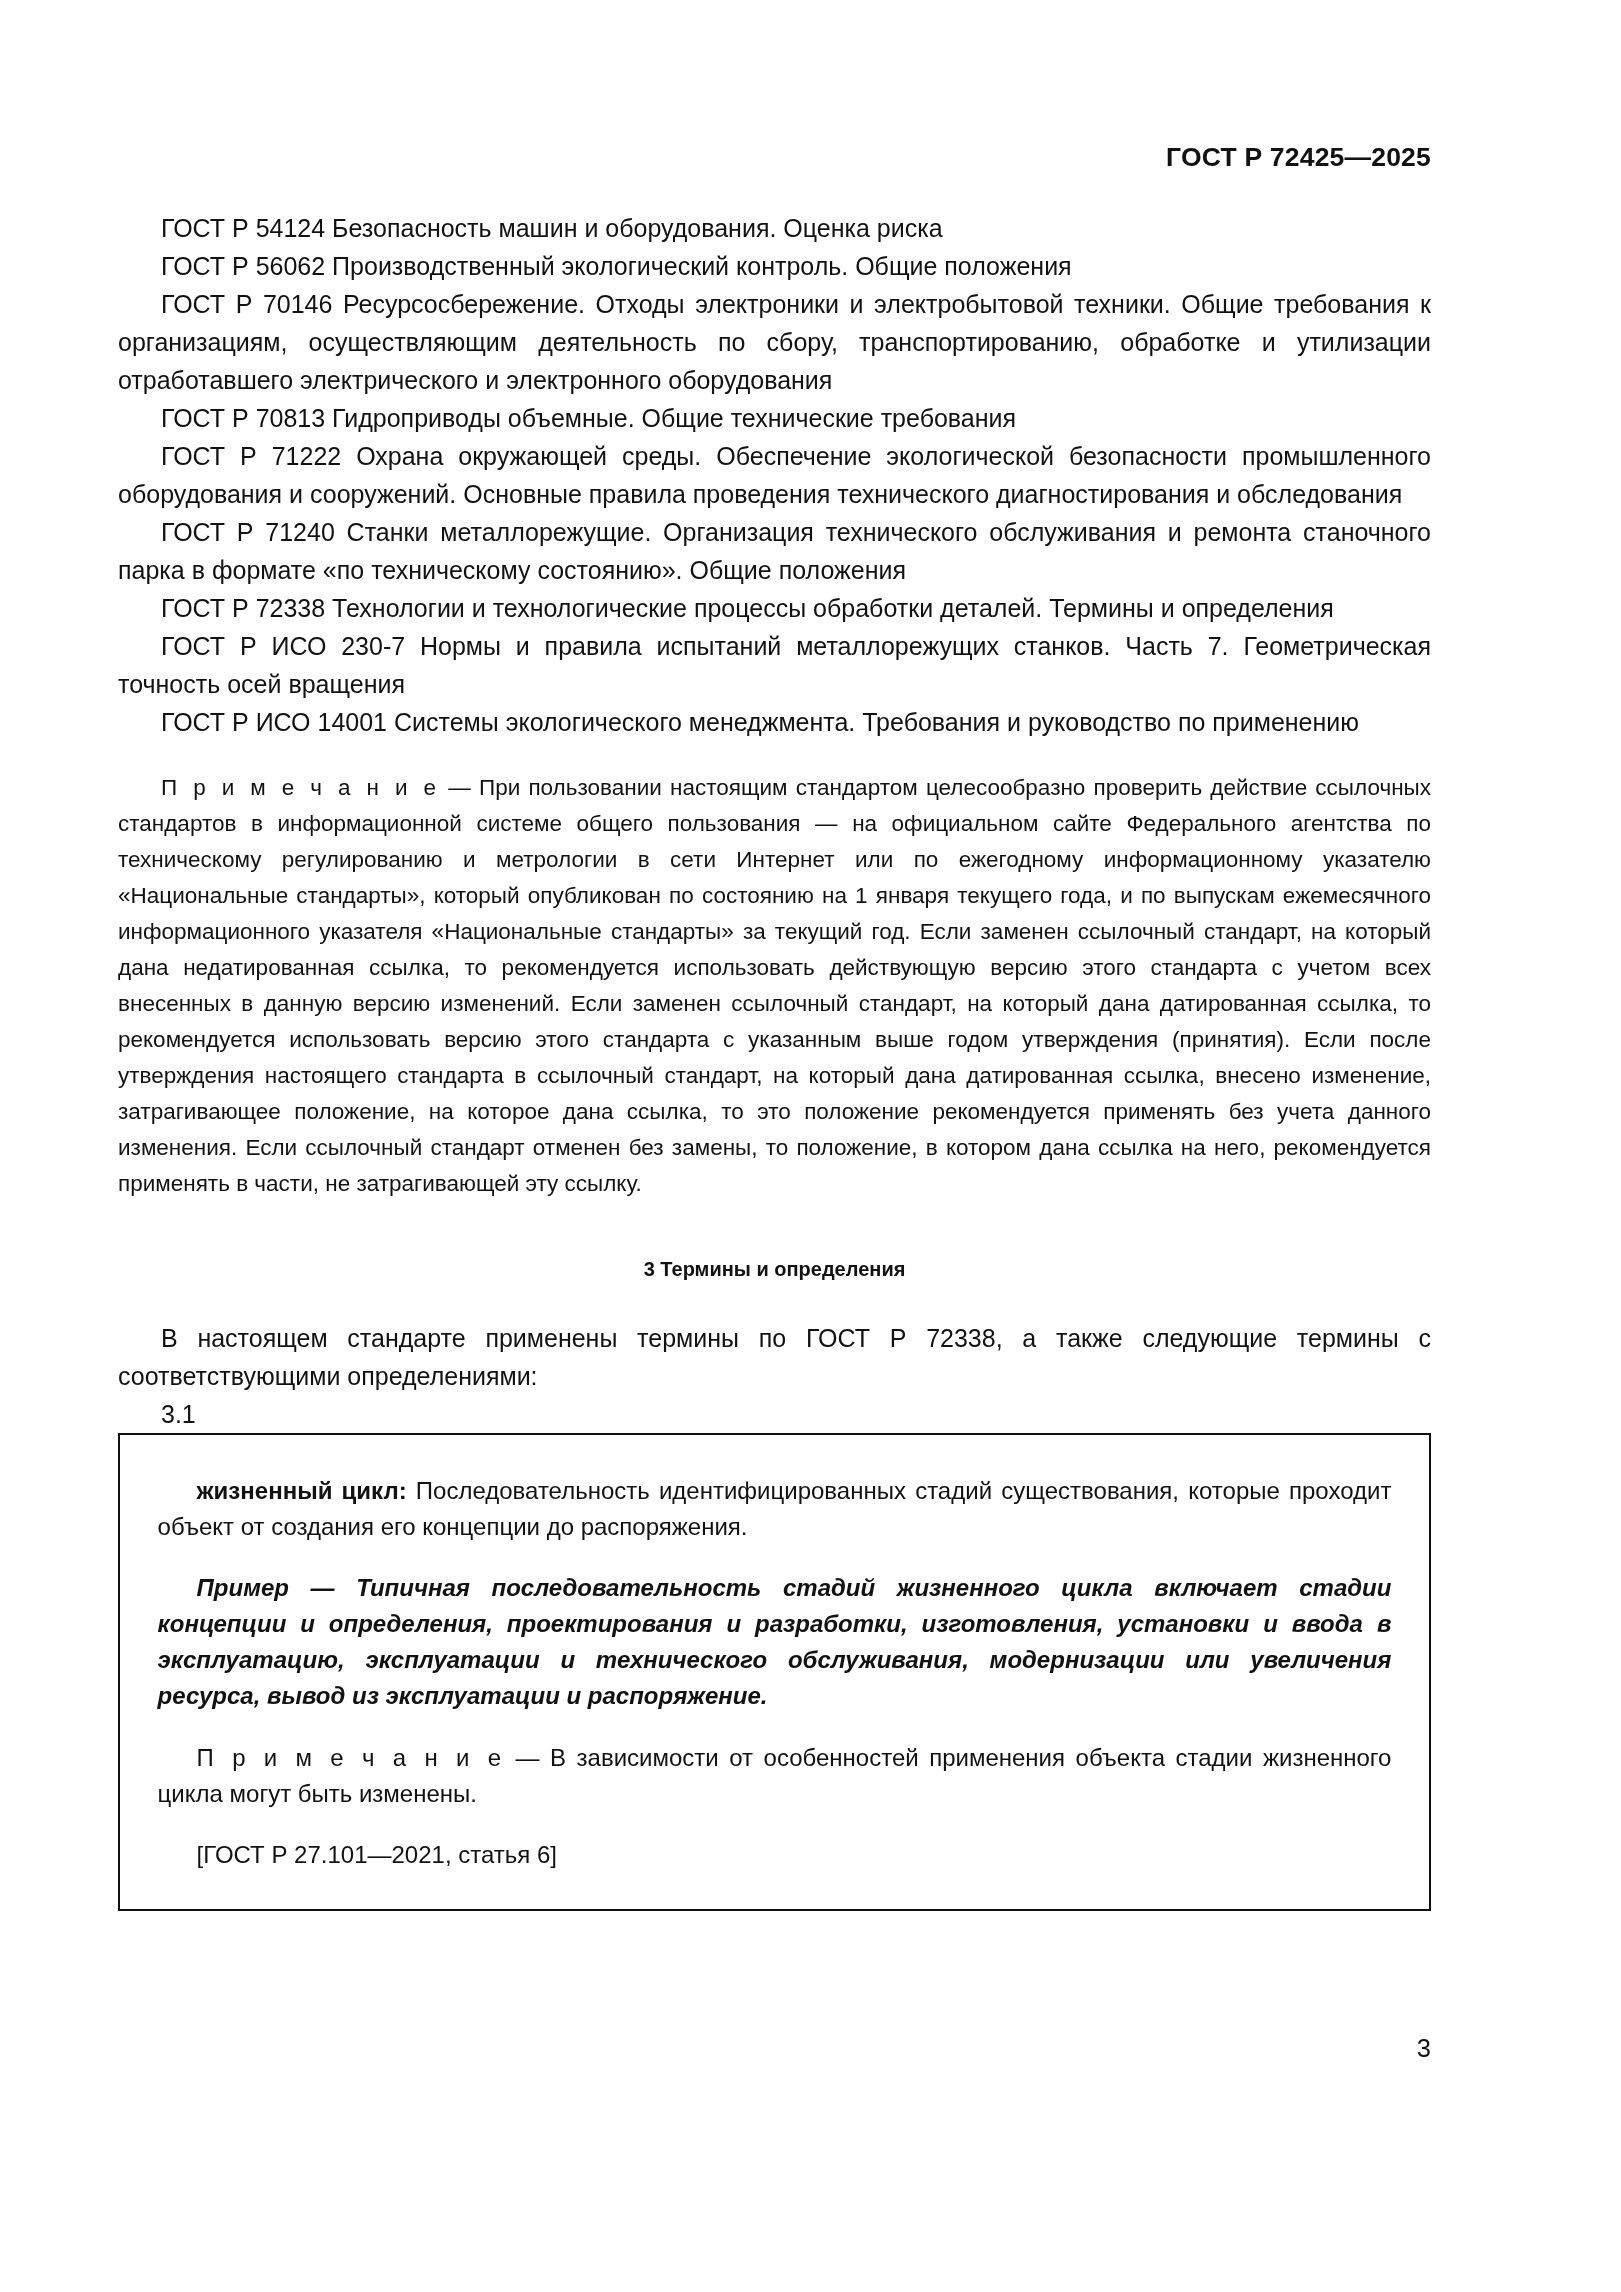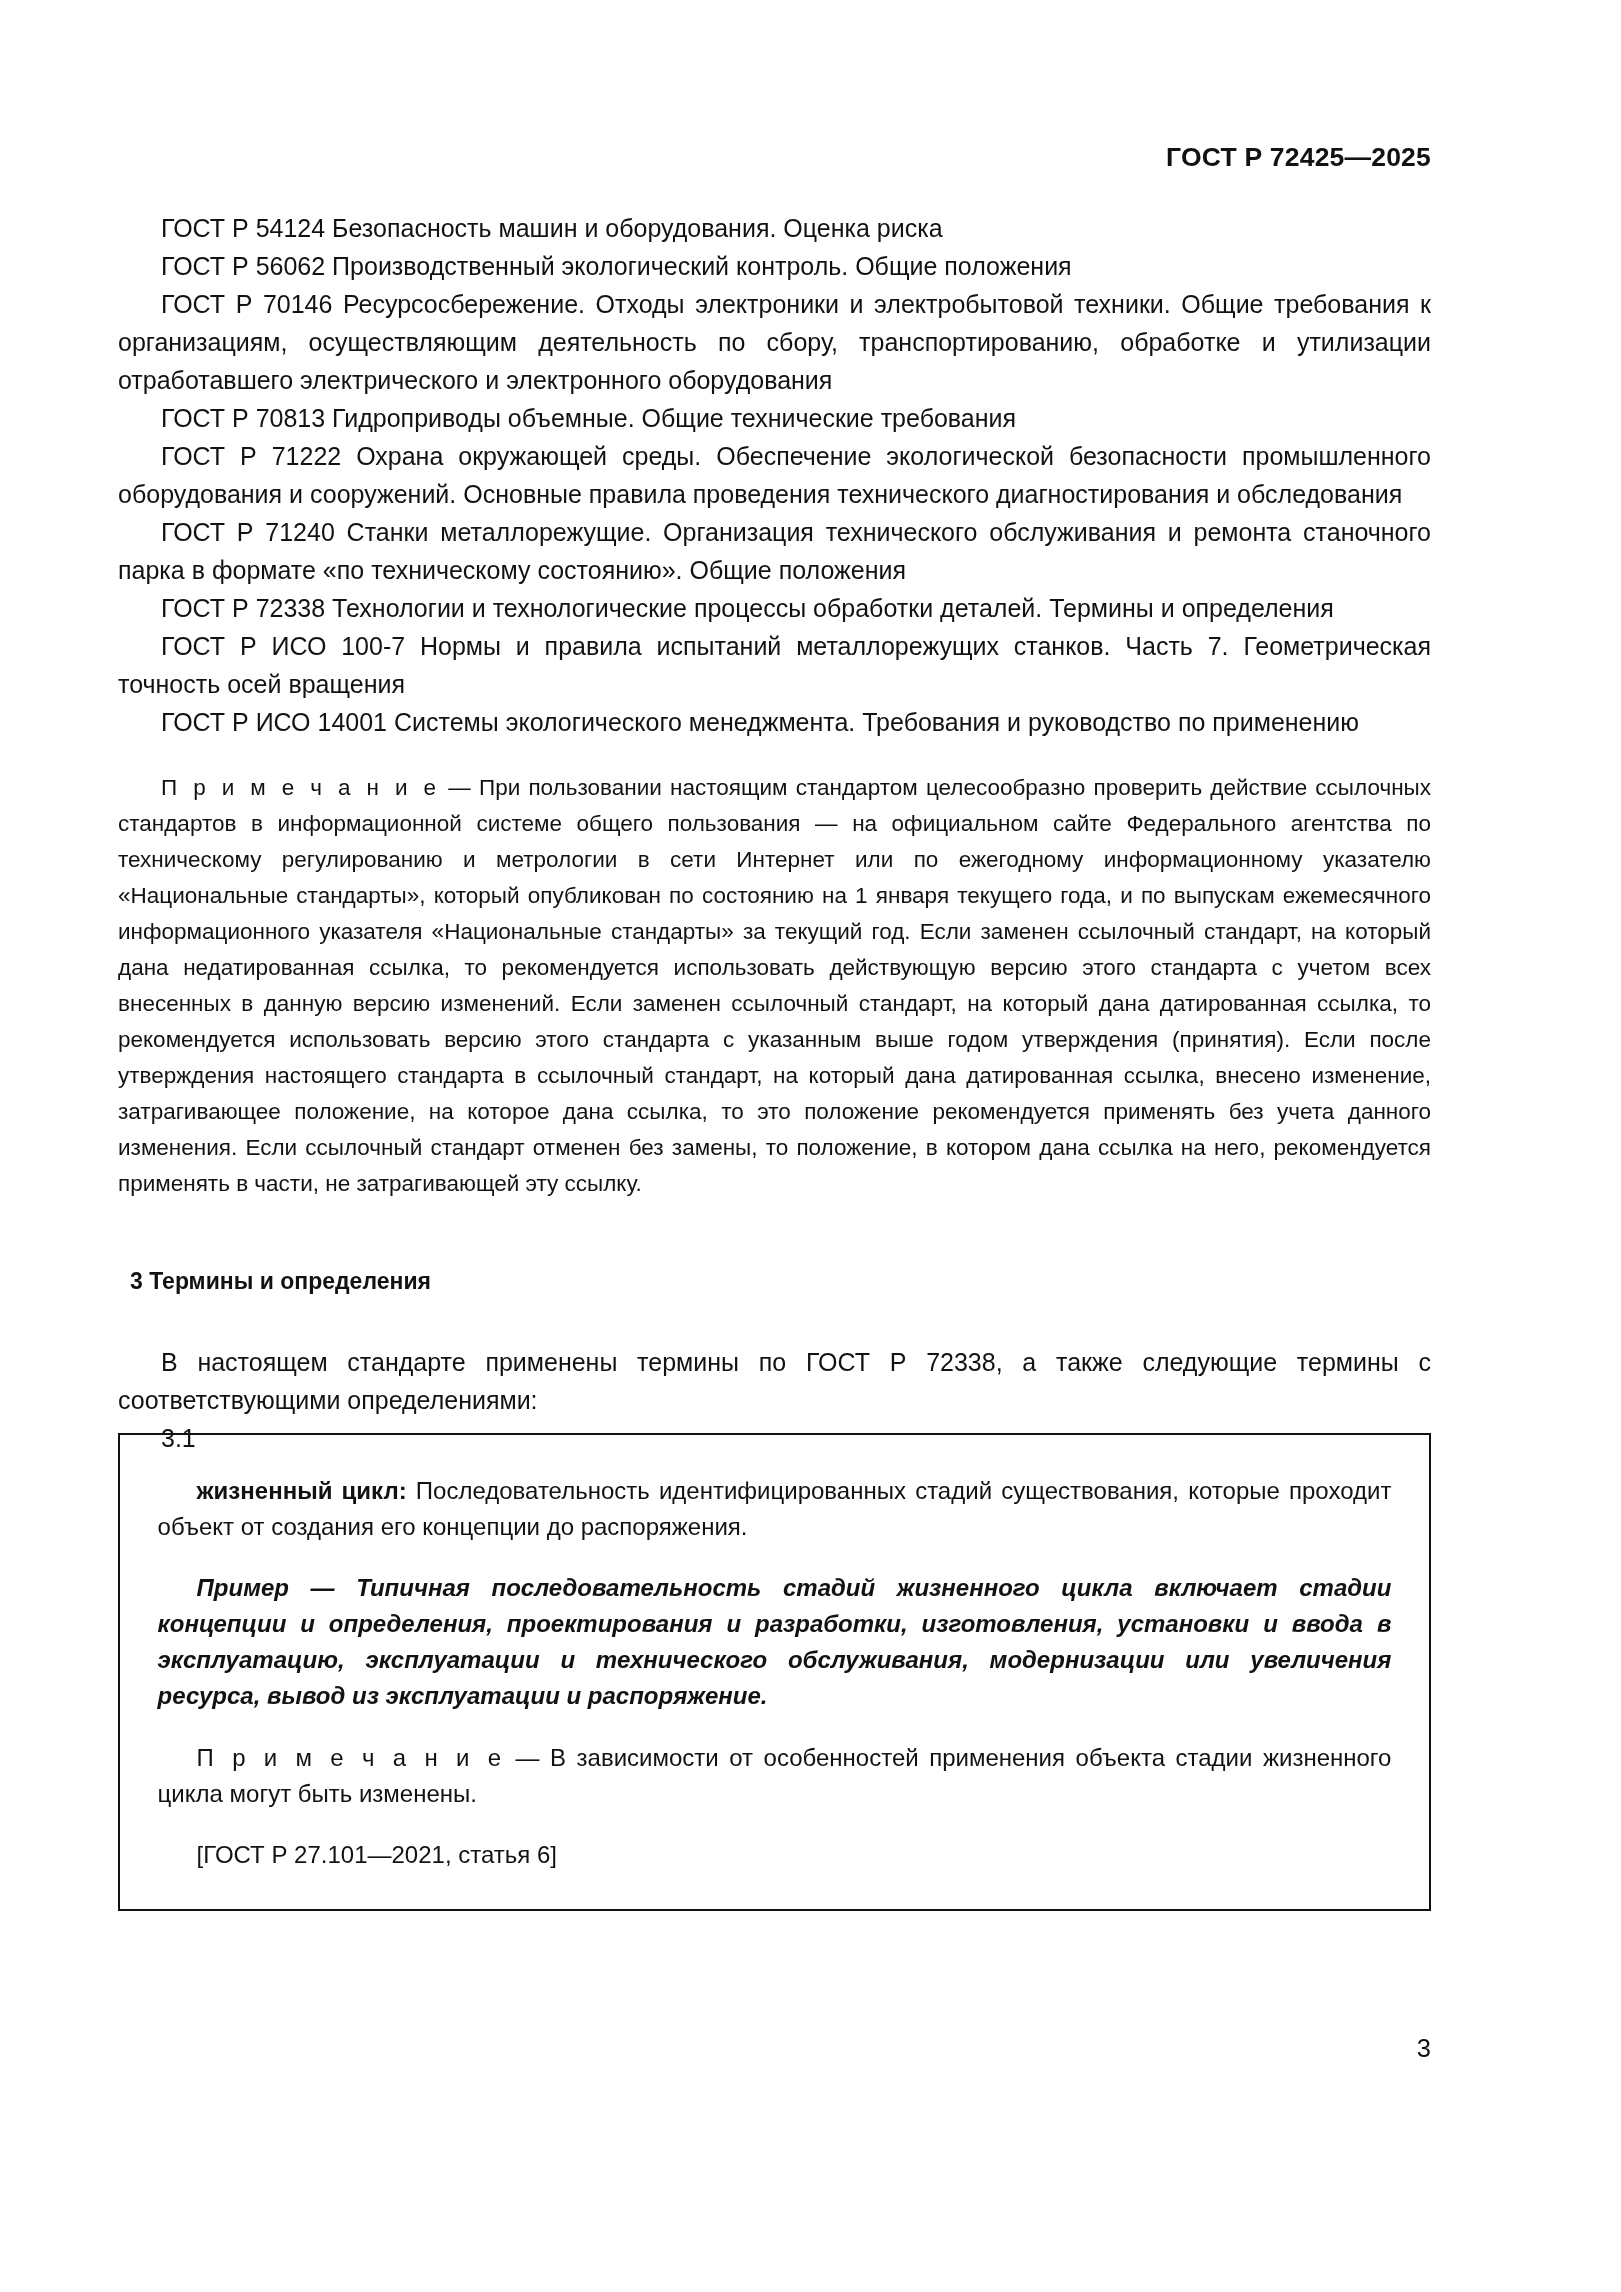--- a/index.html
+++ b/index.html
@@ -60,24 +60,25 @@
     text-align: justify;
     text-indent: 43px;
   }
 
   .sp {
     letter-spacing: 3.9px;
   }
 
   
   h2.section-title {
-    margin: 12px;
-    font-size: 23px;
+    margin: 0;
+    font-size: 20px;
     font-weight: bold;
     line-height: 33px;
+    text-align: center;
   }
 
   
   .term-box {
     position: absolute;
     left: 118px;
     top: 1433px;
     width: 1313px;
     border: 2.5px solid #111111;
     box-sizing: border-box;
@@ -119,21 +120,21 @@
 
   <div class="content">
 
     <p class="body">ГОСТ Р 54124 Безопасность машин и оборудования. Оценка риска</p>
     <p class="body">ГОСТ Р 56062 Производственный экологический контроль. Общие положения</p>
     <p class="body">ГОСТ Р 70146 Ресурсосбережение. Отходы электроники и электробытовой техники. Общие требования к организациям, осуществляющим деятельность по сбору, транспортированию, обработке и утилизации отработавшего электрического и электронного оборудования</p>
     <p class="body">ГОСТ Р 70813 Гидроприводы объемные. Общие технические требования</p>
     <p class="body">ГОСТ Р 71222 Охрана окружающей среды. Обеспечение экологической безопасности промышленного оборудования и сооружений. Основные правила проведения технического диагностирования и обследования</p>
     <p class="body">ГОСТ Р 71240 Станки металлорежущие. Организация технического обслуживания и ремонта станочного парка в формате «по техническому состоянию». Общие положения</p>
     <p class="body">ГОСТ Р 72338 Технологии и технологические процессы обработки деталей. Термины и определения</p>
-    <p class="body">ГОСТ Р ИСО 100-7 Нормы и правила испытаний металлорежущих станков. Часть 7. Геометрическая точность осей вращения</p>
+    <p class="body">ГОСТ Р ИСО 230-7 Нормы и правила испытаний металлорежущих станков. Часть 7. Геометрическая точность осей вращения</p>
     <p class="body">ГОСТ Р ИСО 14001 Системы экологического менеджмента. Требования и руководство по применению</p>
 
     <div class="spacer-small"></div>
 
     <p class="note"><span class="sp">П р и м е ч а н и е</span><span> — </span><span>При пользовании настоящим стандартом целесообразно проверить действие ссылочных стандартов в информационной системе общего пользования — на официальном сайте Федерального агентства по техническому регулированию и метрологии в сети Интернет или по ежегодному информационному указателю «Национальные стандарты», который опубликован по состоянию на 1 января текущего года, и по выпускам ежемесячного информационного указателя «Национальные стандарты» за текущий год. Если заменен ссылочный стандарт, на который дана недатированная ссылка, то рекомендуется использовать действующую версию этого стандарта с учетом всех внесенных в данную версию изменений. Если заменен ссылочный стандарт, на который дана датированная ссылка, то рекомендуется использовать версию этого стандарта с указанным выше годом утверждения (принятия). Если после утверждения настоящего стандарта в ссылочный стандарт, на который дана датированная ссылка, внесено изменение, затрагивающее положение, на которое дана ссылка, то это положение рекомендуется применять без учета данного изменения. Если ссылочный стандарт отменен без замены, то положение, в котором дана ссылка на него, рекомендуется применять в части, не затрагивающей эту ссылку.</span></p>
 
     <div style="height:51px"></div>
 
     <h2 class="section-title">3 Термины и определения</h2>
 

